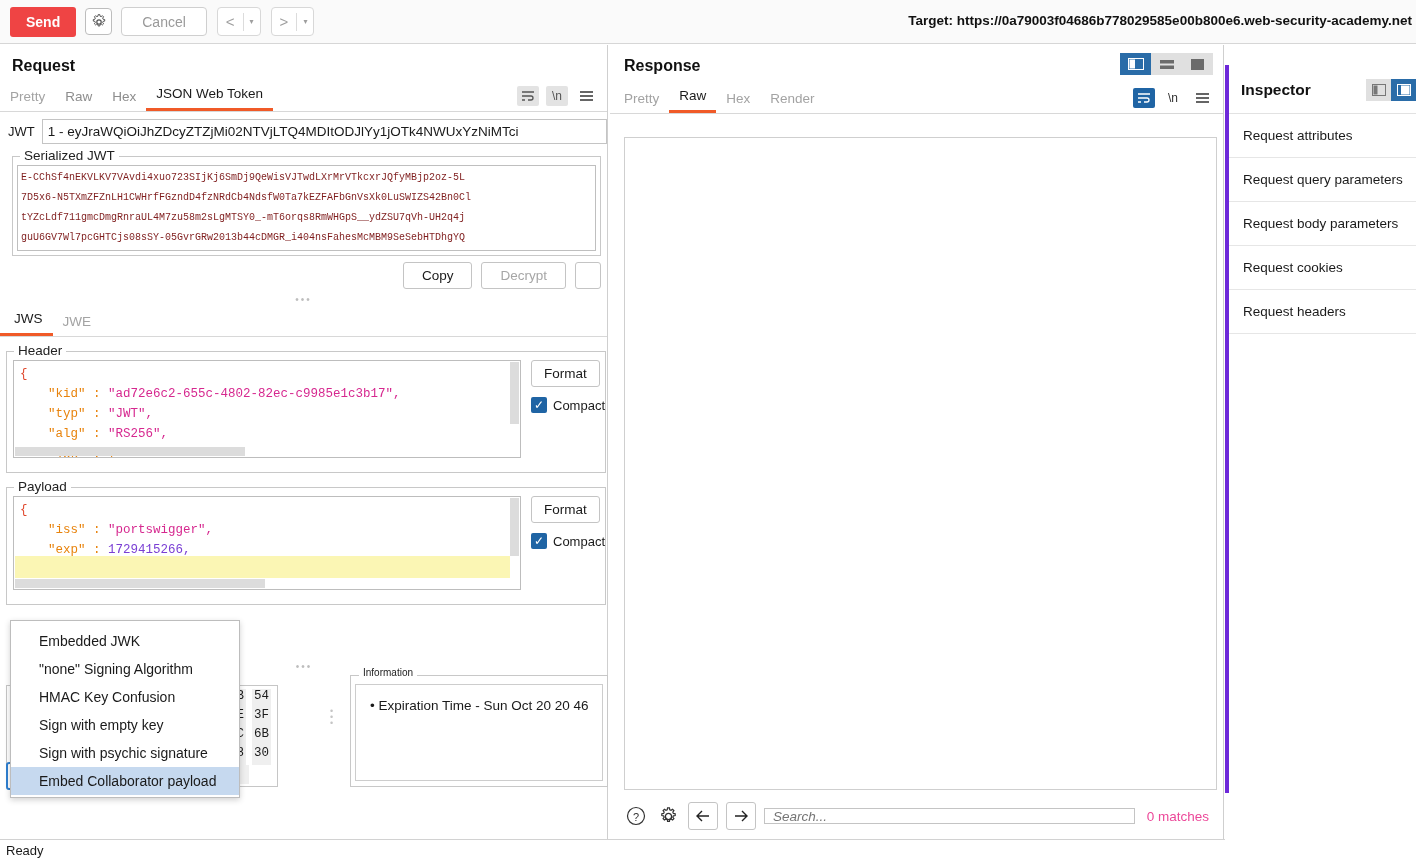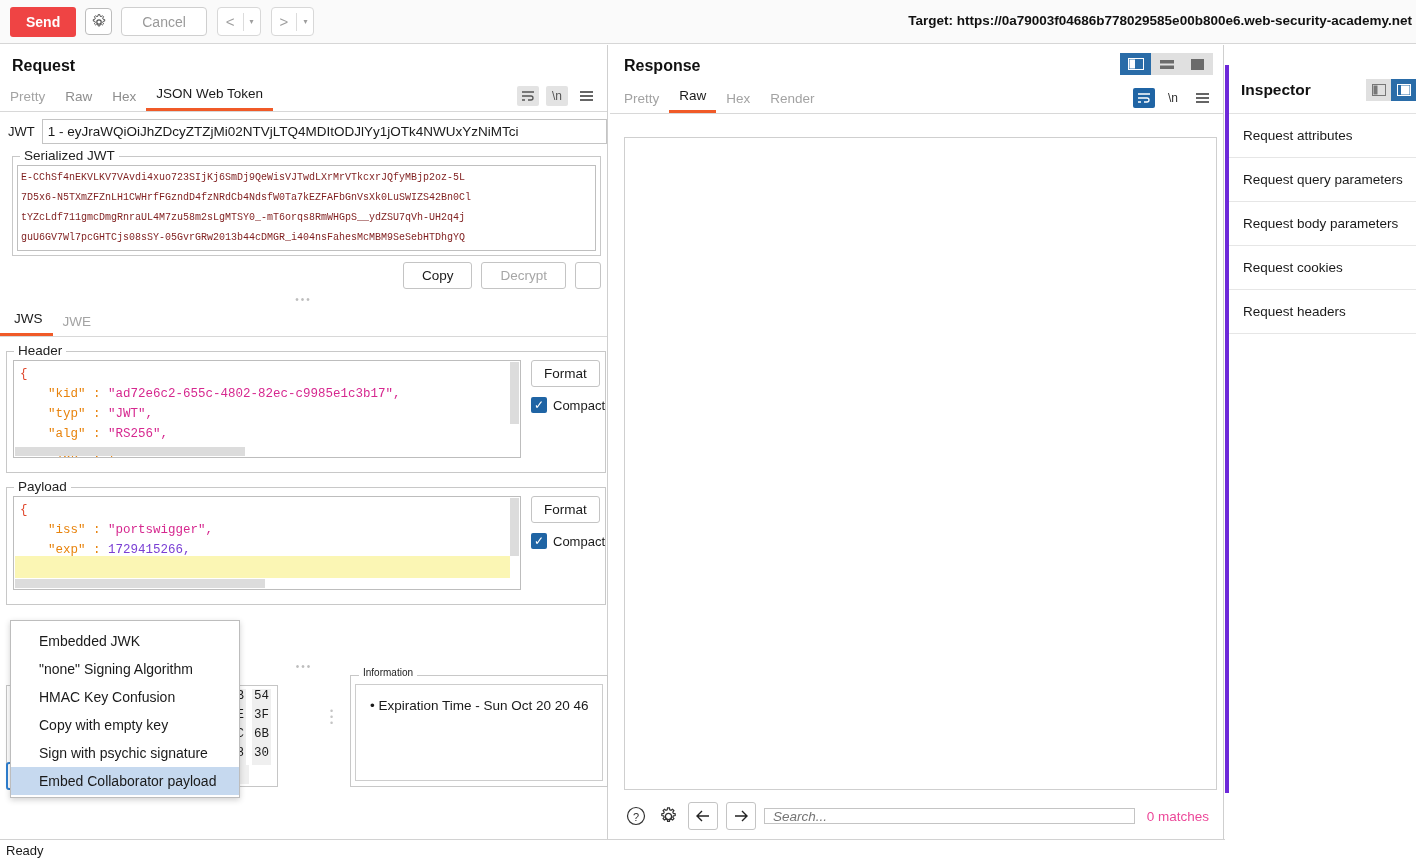--- a/index.html
+++ b/index.html
@@ -452,21 +452,21 @@
         <button class="abtn">Sign</button>
         <button class="abtn">Encrypt</button>
       </div>
     </div>
   </div>
 
   <div class="ctx-menu">
     <div class="ctx-item">Embedded JWK</div>
     <div class="ctx-item">"none" Signing Algorithm</div>
     <div class="ctx-item">HMAC Key Confusion</div>
-    <div class="ctx-item">Copy with empty key</div>
+    <div class="ctx-item">Sign with empty key</div>
     <div class="ctx-item">Sign with psychic signature</div>
     <div class="ctx-item selected">Embed Collaborator payload</div>
   </div>
 
   <div class="panel-response">
     <div style="position:absolute;right:10px;top:8px;display:flex;">
       <div class="itg on" style="width:31px;height:22px;">
         <svg width="16" height="12" viewBox="0 0 16 12">
             <rect x="0.5" y="0.5" width="15" height="11" fill="none" stroke="#fff"></rect>
             <rect x="1.5" y="1.5" width="5.5" height="9" fill="#fff"></rect>

